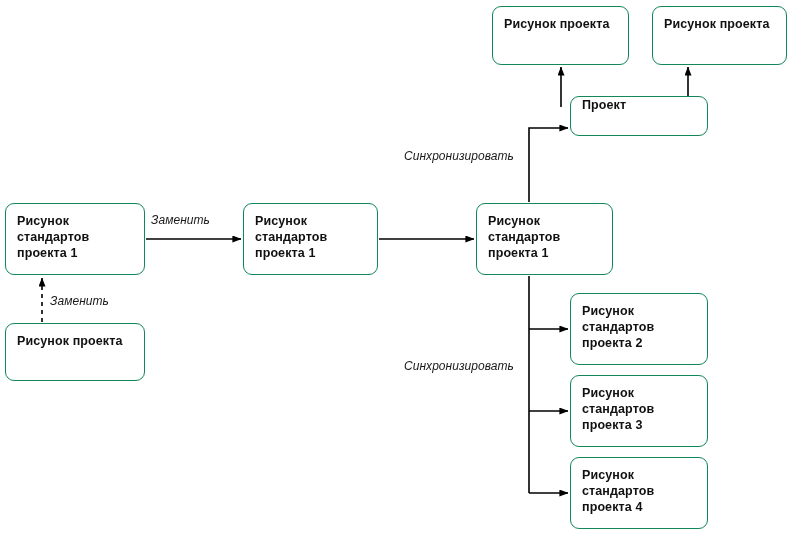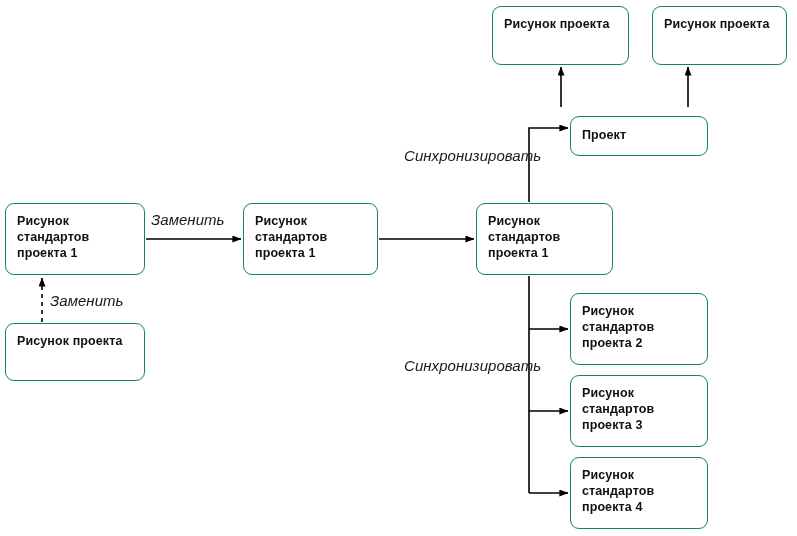--- a/index.html
+++ b/index.html
@@ -34,21 +34,21 @@
     font-size: 12.5px;
     font-weight: bold;
     line-height: 16px;
     padding: 9px 0 0 11px;
     white-space: pre-line;
     letter-spacing: 0.1px;
   }
   .edge-label {
     position: absolute;
     font-family: "Liberation Sans", sans-serif;
-    font-size: 15px;
+    font-size: 12px;
     font-style: italic;
     color: #1a1a1a;
     line-height: 14px;
     white-space: pre-line;
     letter-spacing: 0.05px;
   }
 </style>
 </head>
 <body>
 
@@ -99,21 +99,21 @@
 
     <g>
       <line x1="529" y1="493" x2="568" y2="493" stroke="#000000" stroke-width="1.6" marker-end="url(#arrowhead)"></line>
     </g>
   </svg>
 
   <div class="node" style="left:492px; top:6px; width:137px; height:59px;">Рисунок проекта</div>
 
   <div class="node" style="left:652px; top:6px; width:135px; height:59px;">Рисунок проекта</div>
 
-  <div class="node" style="left:570px; top:116px; width:138px; height:40px; padding-top:10px;">Проект</div>
+  <div class="node" style="left:570px; top:96px; width:138px; height:40px; padding-top:0;">Проект</div>
 
   <div class="node" style="left:5px; top:203px; width:140px; height:72px;">Рисунок
 стандартов
 проекта 1</div>
 
   <div class="node" style="left:243px; top:203px; width:135px; height:72px;">Рисунок
 стандартов
 проекта 1</div>
 
   <div class="node" style="left:476px; top:203px; width:137px; height:72px;">Рисунок

